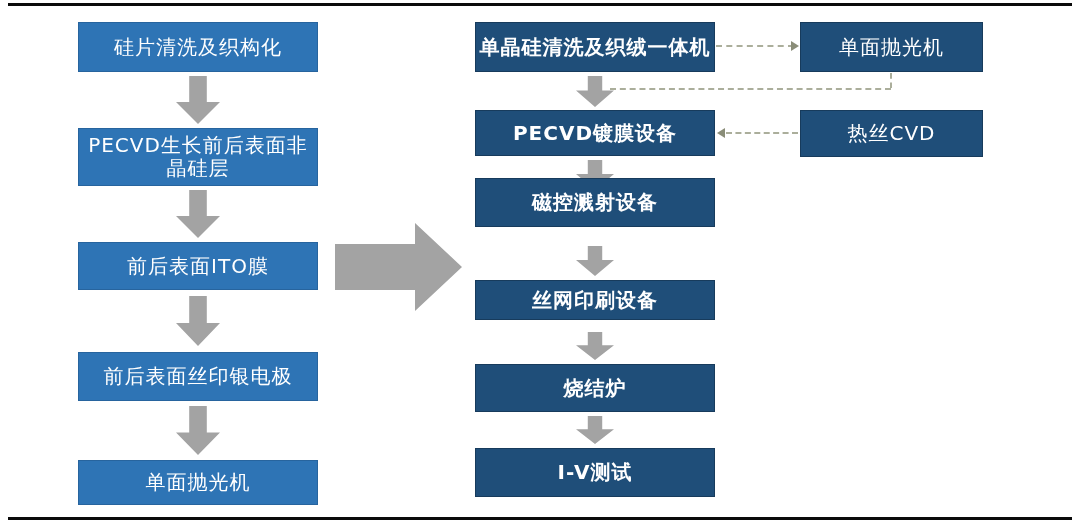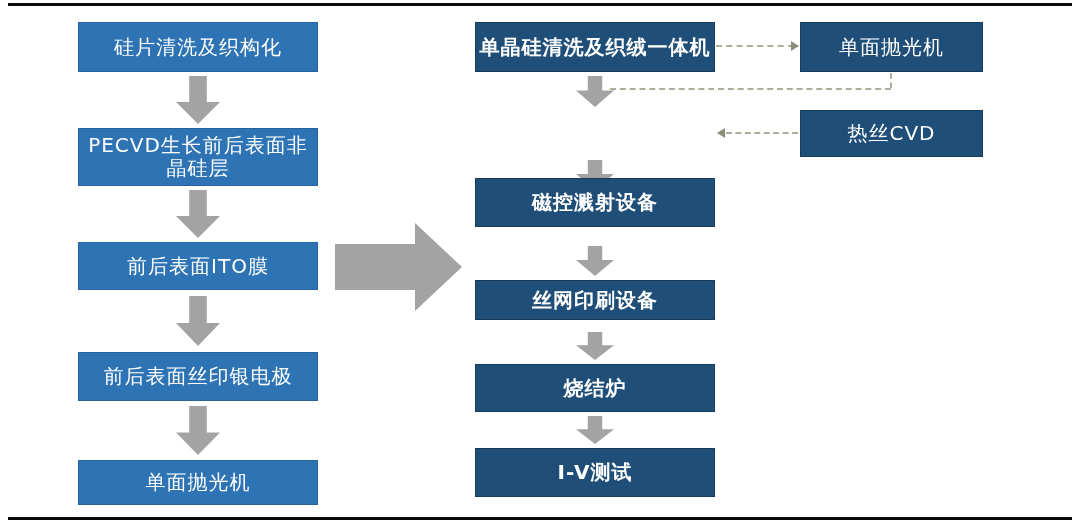--- a/index.html
+++ b/index.html
@@ -57,20 +57,23 @@
   <div class="box left-col" style="top:460px;height:45px">
     <span>单面抛光机</span>
   </div>
 
   <div class="big-arrow"></div>
 
   <div class="box right-col" style="top:22px;height:50px">
     <span>单晶硅清洗及织绒一体机</span>
   </div>
   <div class="arrow-down sm" style="top:76px;height:31px"></div>
+  <div class="box right-col" style="top:110px;height:46px">
+    <span>PECVD镀膜设备</span>
+  </div>
   <div class="arrow-down sm" style="top:160px;height:30px"></div>
   <div class="box right-col" style="top:178px;height:49px">
     <span>磁控溅射设备</span>
   </div>
   <div class="arrow-down sm" style="top:246px;height:30px"></div>
   <div class="box right-col" style="top:280px;height:40px">
     <span>丝网印刷设备</span>
   </div>
   <div class="arrow-down sm" style="top:332px;height:28px"></div>
   <div class="box right-col" style="top:364px;height:48px">

